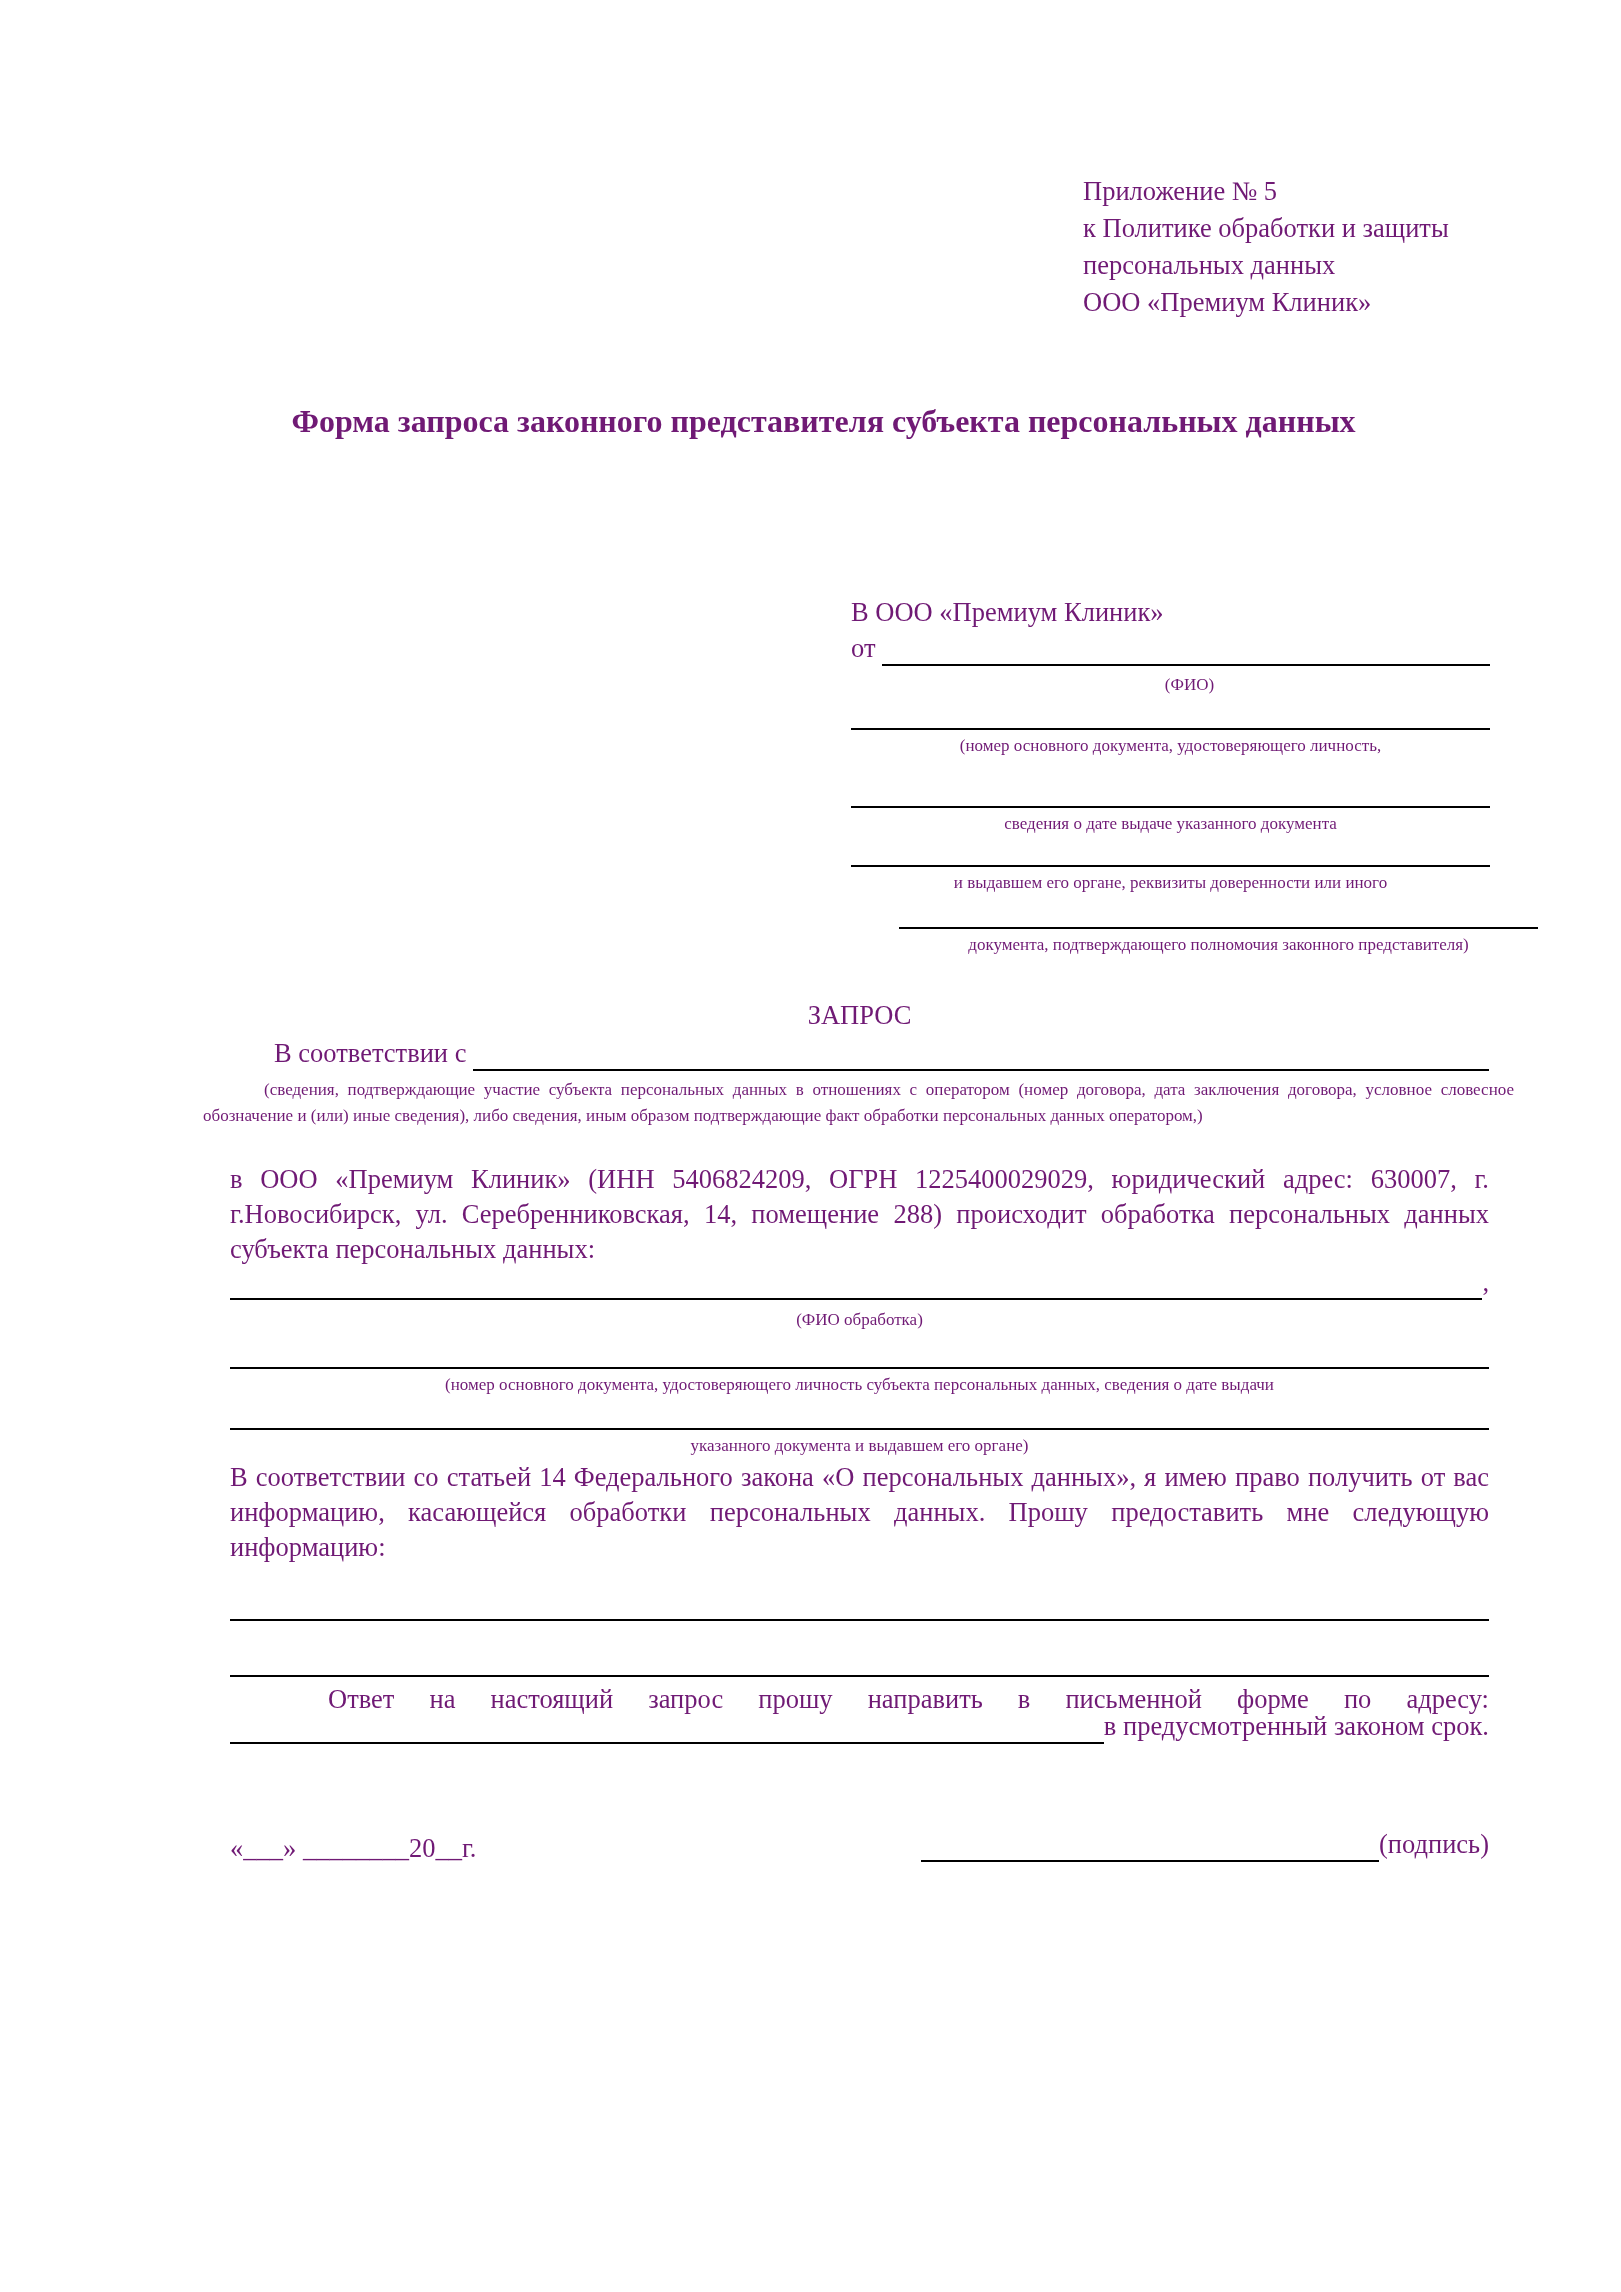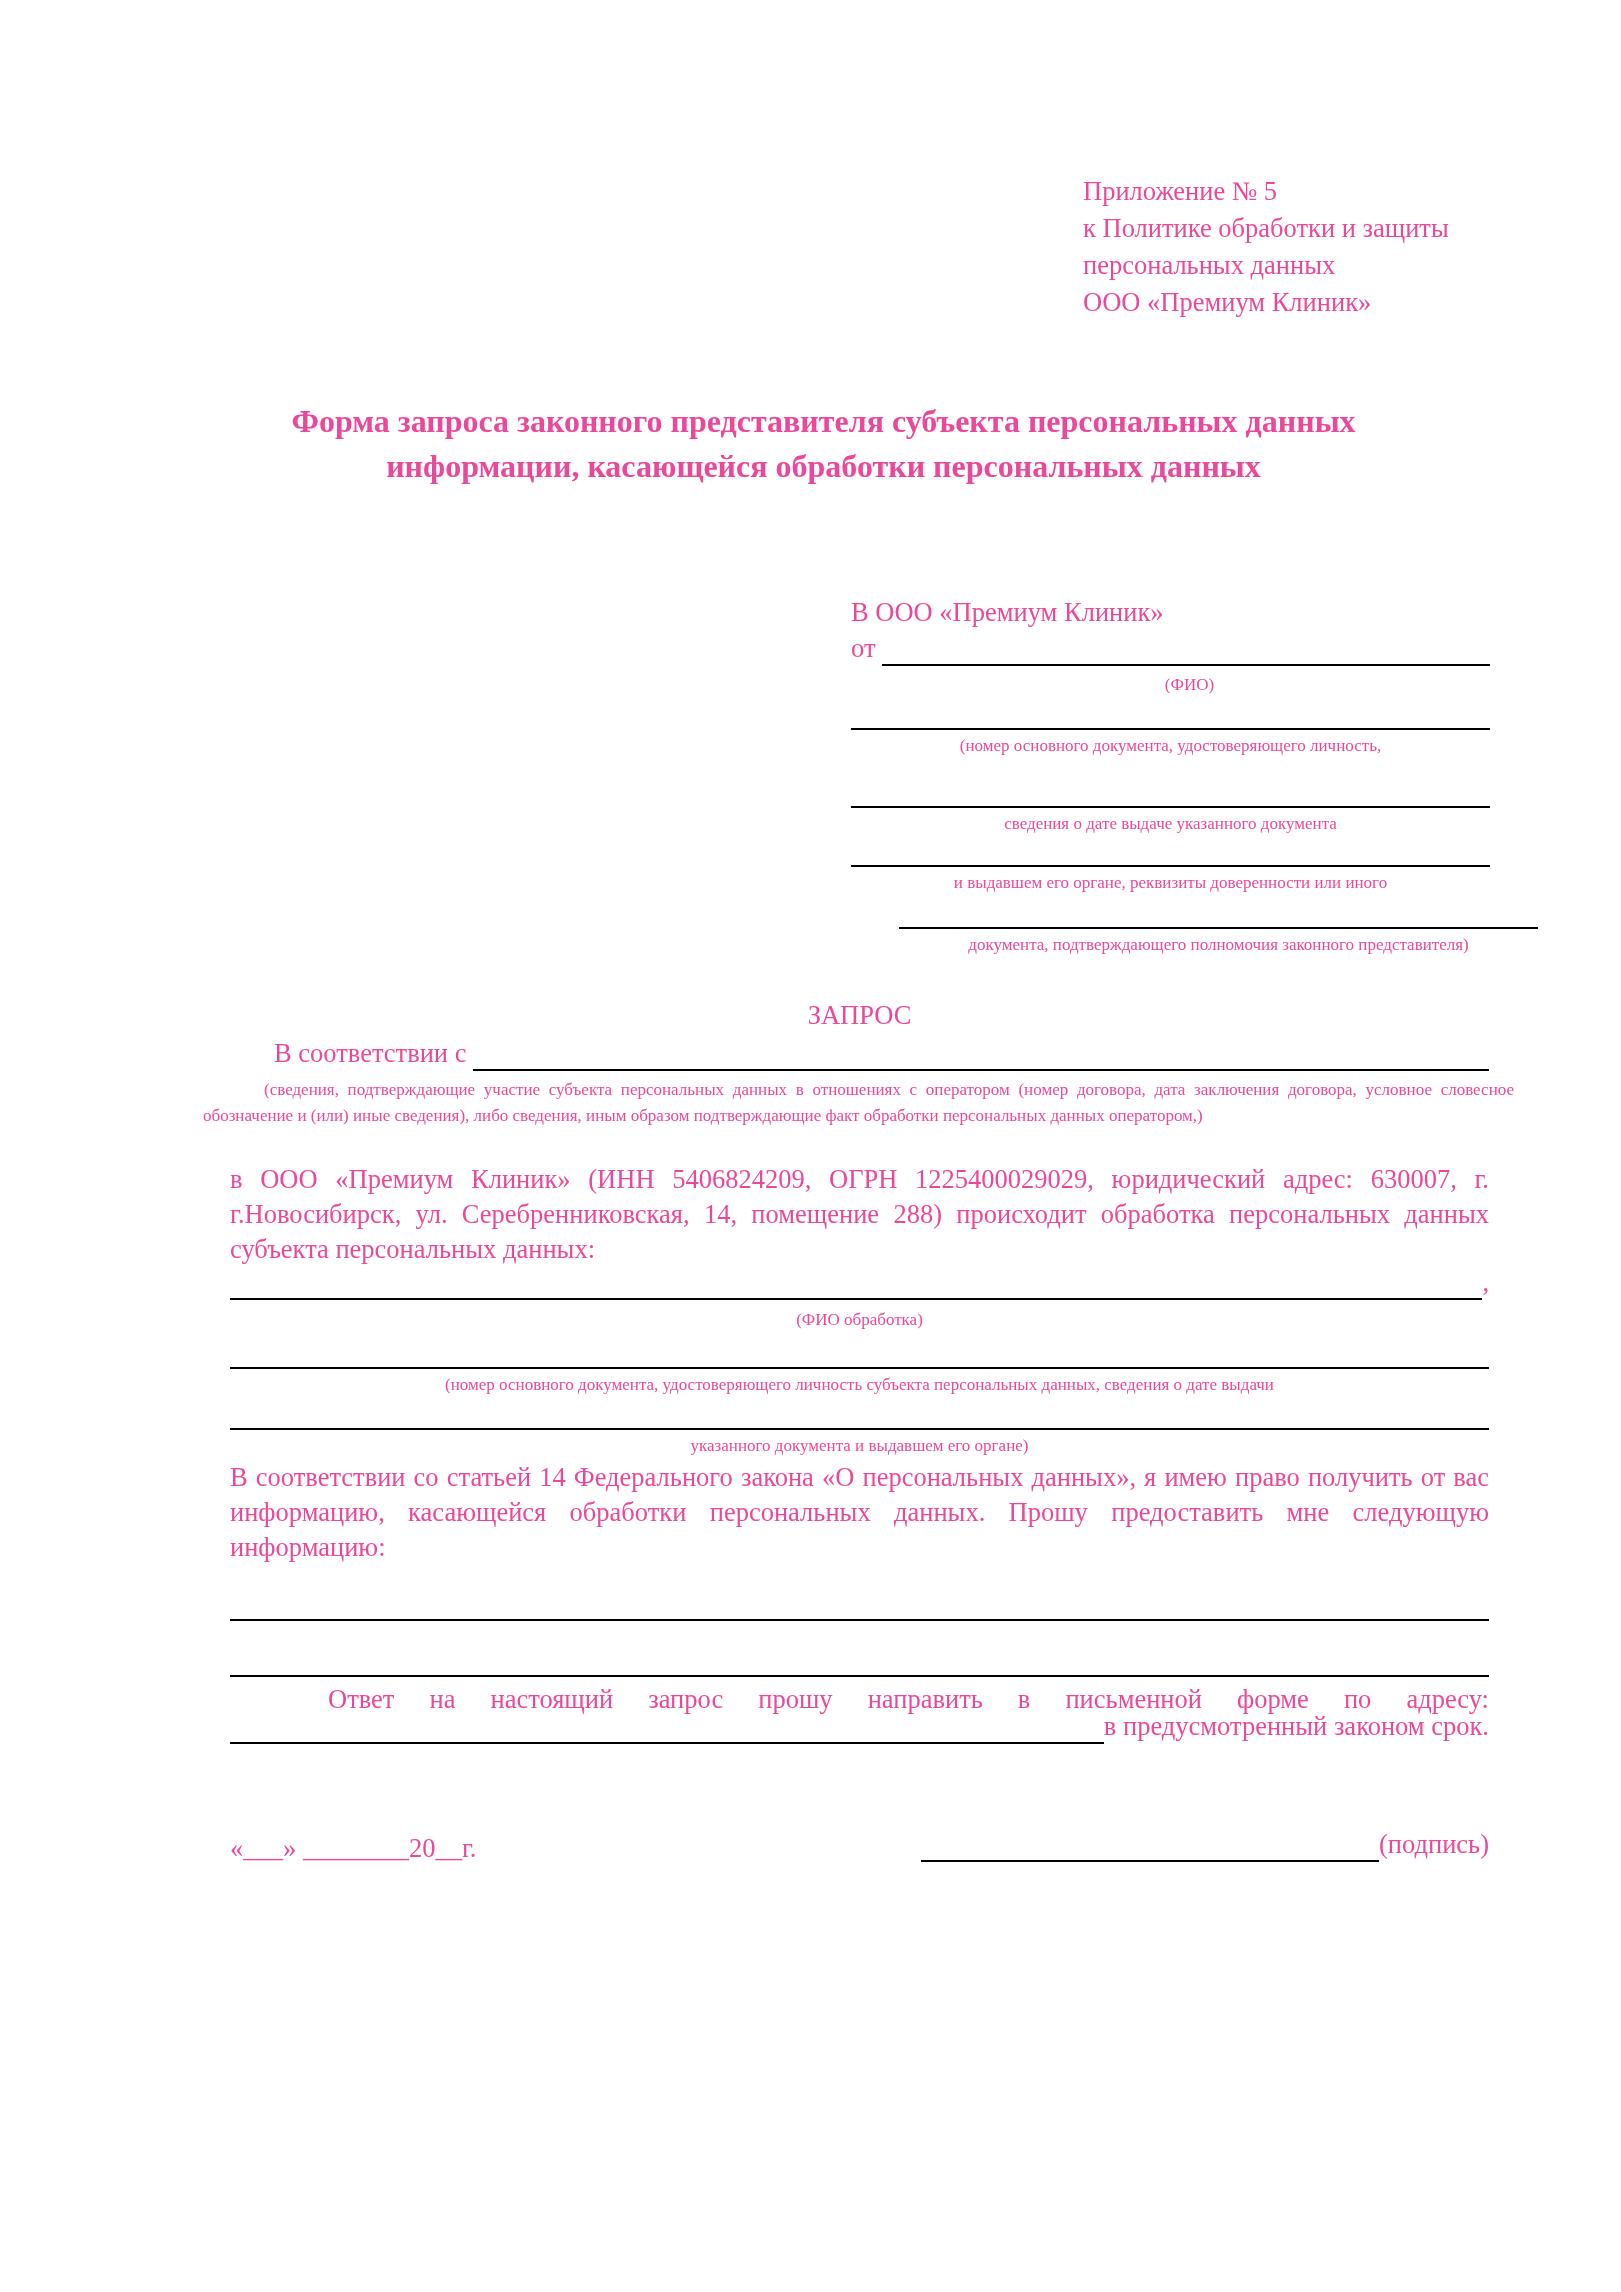--- a/index.html
+++ b/index.html
@@ -1,21 +1,21 @@
 <!DOCTYPE html>
 <html><head>
 <meta charset="utf-8">
 <style>
   html,body{margin:0;padding:0;background:#888;}
   .page{
     position:relative;
     width:1621px;height:2293px;
     background:#ffffff;
     font-family:"Liberation Serif","DejaVu Serif",serif;
-    color:#ec4899;
+    color:#701a75;
     overflow:hidden;
   }
   .abs{position:absolute;}
   .body-text{font-size:26.5px;line-height:35px;}
   .small-text{font-size:17px;line-height:25.5px;}
   .justify{text-align:justify;}
   .stretch{text-align:justify;text-align-last:justify;}
   .center{text-align:center;}
   .bold{font-weight:bold;}
   .blank{border-bottom:2.9px solid #000;}
@@ -32,21 +32,20 @@
 
   <div class="abs body-text" style="left:1083px;top:173px;">
     <div style="line-height:37px;">Приложение № 5</div>
     <div style="line-height:37px;">к Политике обработки и защиты</div>
     <div style="line-height:37px;font-family:Liberation Serif, serif;">персональных данных</div>
     <div style="line-height:37px;">ООО «Премиум Клиник»</div>
   </div>
 
   <div class="abs center bold" style="left:157px;top:399px;width:1333px;font-size:32px;line-height:45px;">
     <div>Форма запроса законного представителя субъекта персональных данных</div>
-    <div>информации, касающейся обработки персональных данных</div>
   </div>
 
   <div class="abs body-text" style="left:851px;top:595px;">В ООО «Премиум Клиник»</div>
 
   <div class="abs body-text fill-row" style="left:851px;top:635px;width:639px;height:31px;">
     <span class="nowrap">от </span>
     <span class="blank"></span>
   </div>
   <div class="abs small-text center" style="left:889px;top:672px;width:601px;">(ФИО)</div>
 

